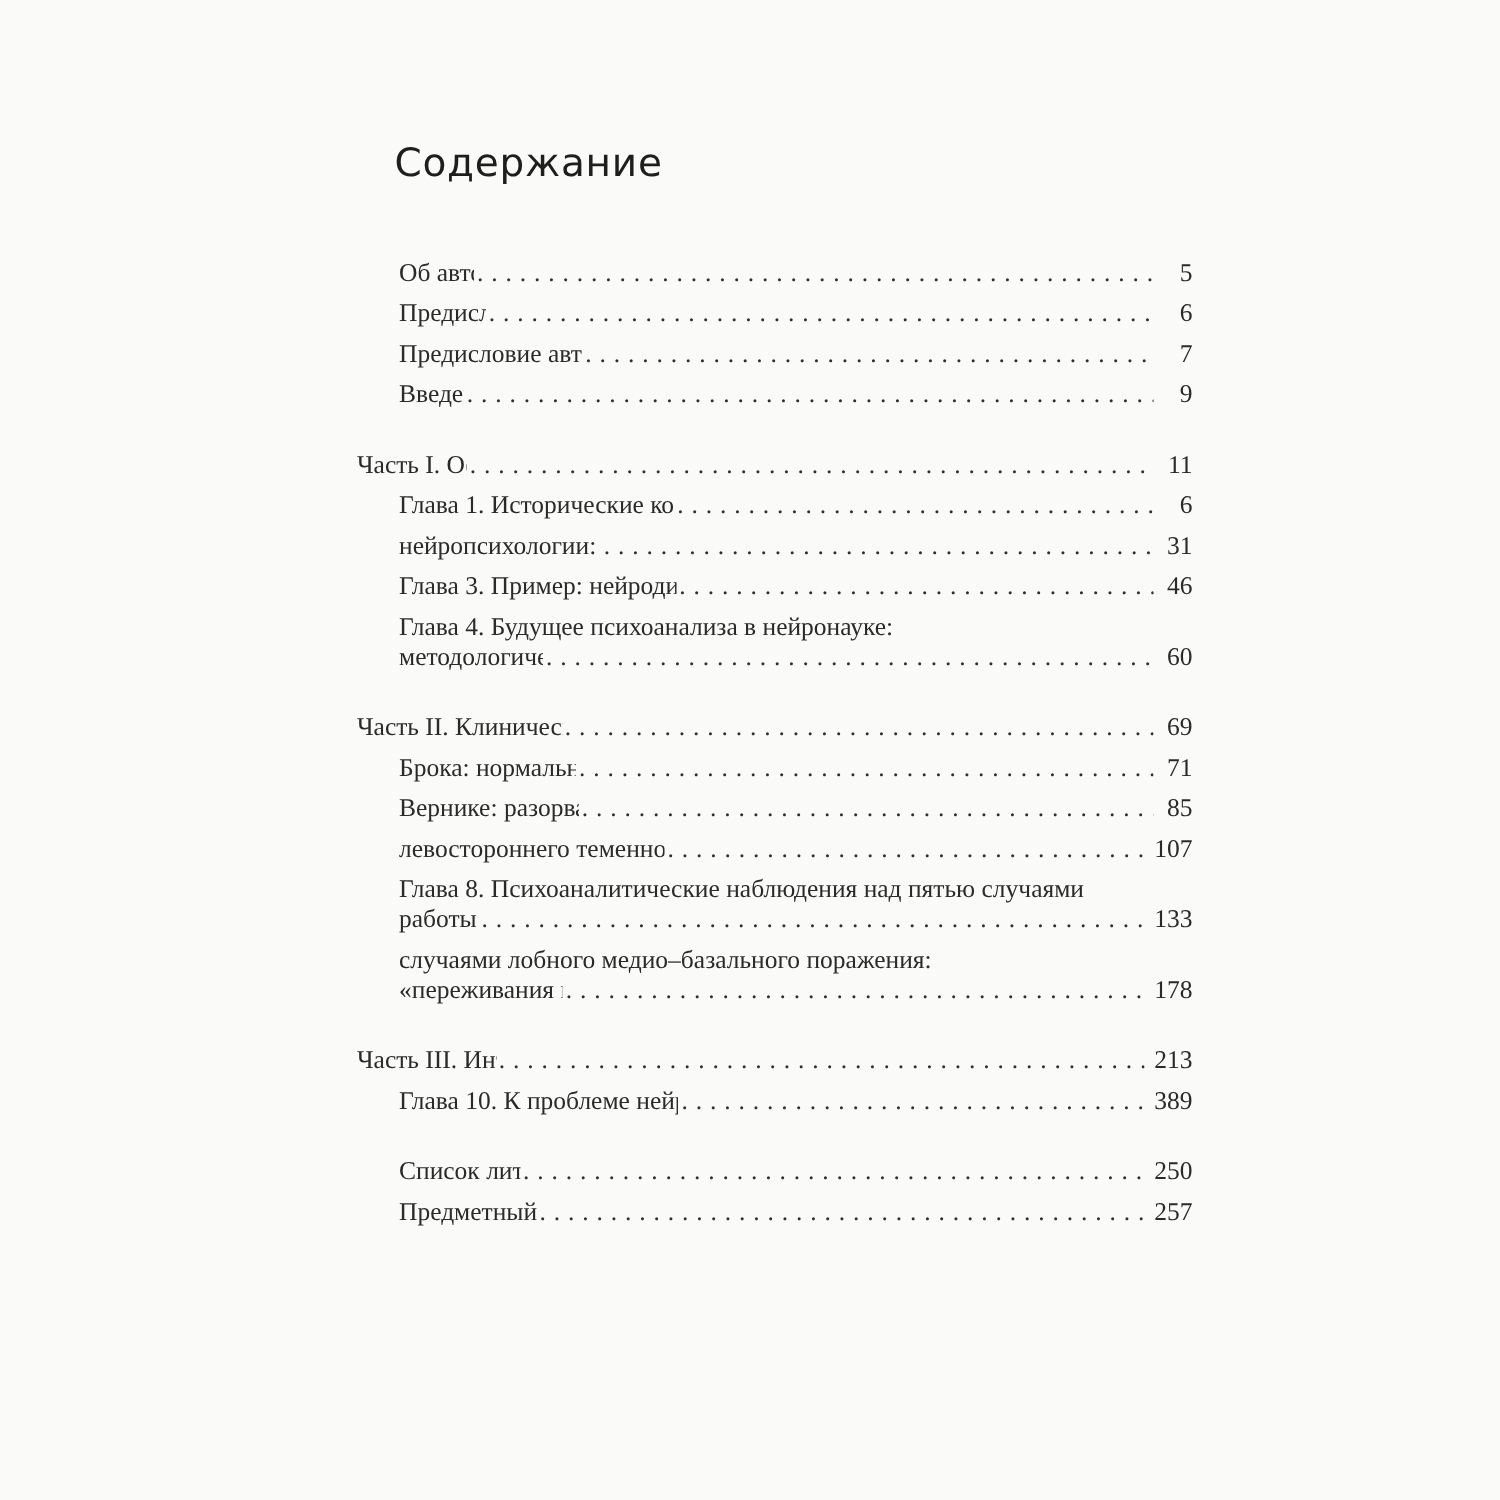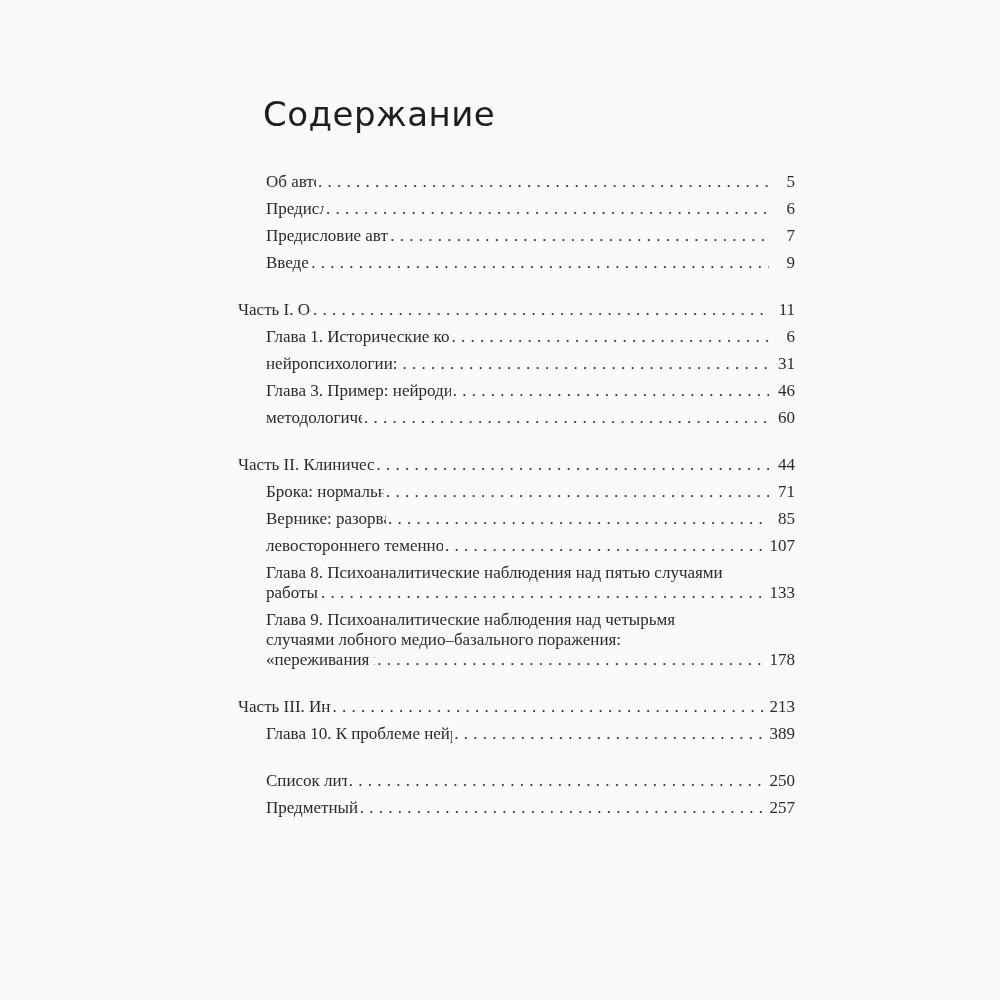--- a/index.html
+++ b/index.html
@@ -20,21 +20,21 @@
     position: relative;
     width: 1000px;
     height: 1000px;
   }
 
   .page-title {
     position: absolute;
     left: 263px;
     top: 94px;
     font-family: "DejaVu Sans", sans-serif;
-    font-size: 34px;
+    font-size: 26px;
     font-weight: 400;
     letter-spacing: 0.5px;
     color: #1e1e1e;
   }
 
   .toc {
     position: absolute;
     left: 238px;
     top: 172px;
     width: 557px;
@@ -146,33 +146,34 @@
           </div>
         </div>
         <div class="toc-entry level-chapter">
           <div class="entry-row">
             <span class="entry-text">Глава 3. Пример: нейродинамические аспекты сновидений</span>
             <span class="dot-leader"></span>
             <span class="page-number">46</span>
           </div>
         </div>
         <div class="toc-entry level-chapter">
+          <div class="entry-line">Глава 4. Будущее психоанализа в нейронауке:</div>
           <div class="entry-row">
             <span class="entry-text">методологический план</span>
             <span class="dot-leader"></span>
             <span class="page-number">60</span>
           </div>
         </div>
       </div>
       <div class="toc-section">
         <div class="toc-entry level-part">
           <div class="entry-row">
             <span class="entry-text">Часть II. Клинические наблюдения</span>
             <span class="dot-leader"></span>
-            <span class="page-number">44</span>
+            <span class="page-number">69</span>
           </div>
         </div>
         <div class="toc-entry level-chapter">
           <div class="entry-row">
             <span class="entry-text">Брока: нормальная работа горя</span>
             <span class="dot-leader"></span>
             <span class="page-number">71</span>
           </div>
         </div>
         <div class="toc-entry level-chapter">
@@ -191,21 +192,20 @@
         </div>
         <div class="toc-entry level-chapter">
           <div class="entry-line">Глава 8. Психоаналитические наблюдения над пятью случаями</div>
           <div class="entry-row">
             <span class="entry-text">работы горя</span>
             <span class="dot-leader"></span>
             <span class="page-number">133</span>
           </div>
         </div>
         <div class="toc-entry level-chapter">
-          <div class="entry-line">Глава 9. Психоаналитические наблюдения над четырьмя</div>
           <div class="entry-line">случаями лобного медио–базального поражения:</div>
           <div class="entry-row">
             <span class="entry-text">«переживания гибели мира»</span>
             <span class="dot-leader"></span>
             <span class="page-number">178</span>
           </div>
         </div>
       </div>
       <div class="toc-section">
         <div class="toc-entry level-part">

